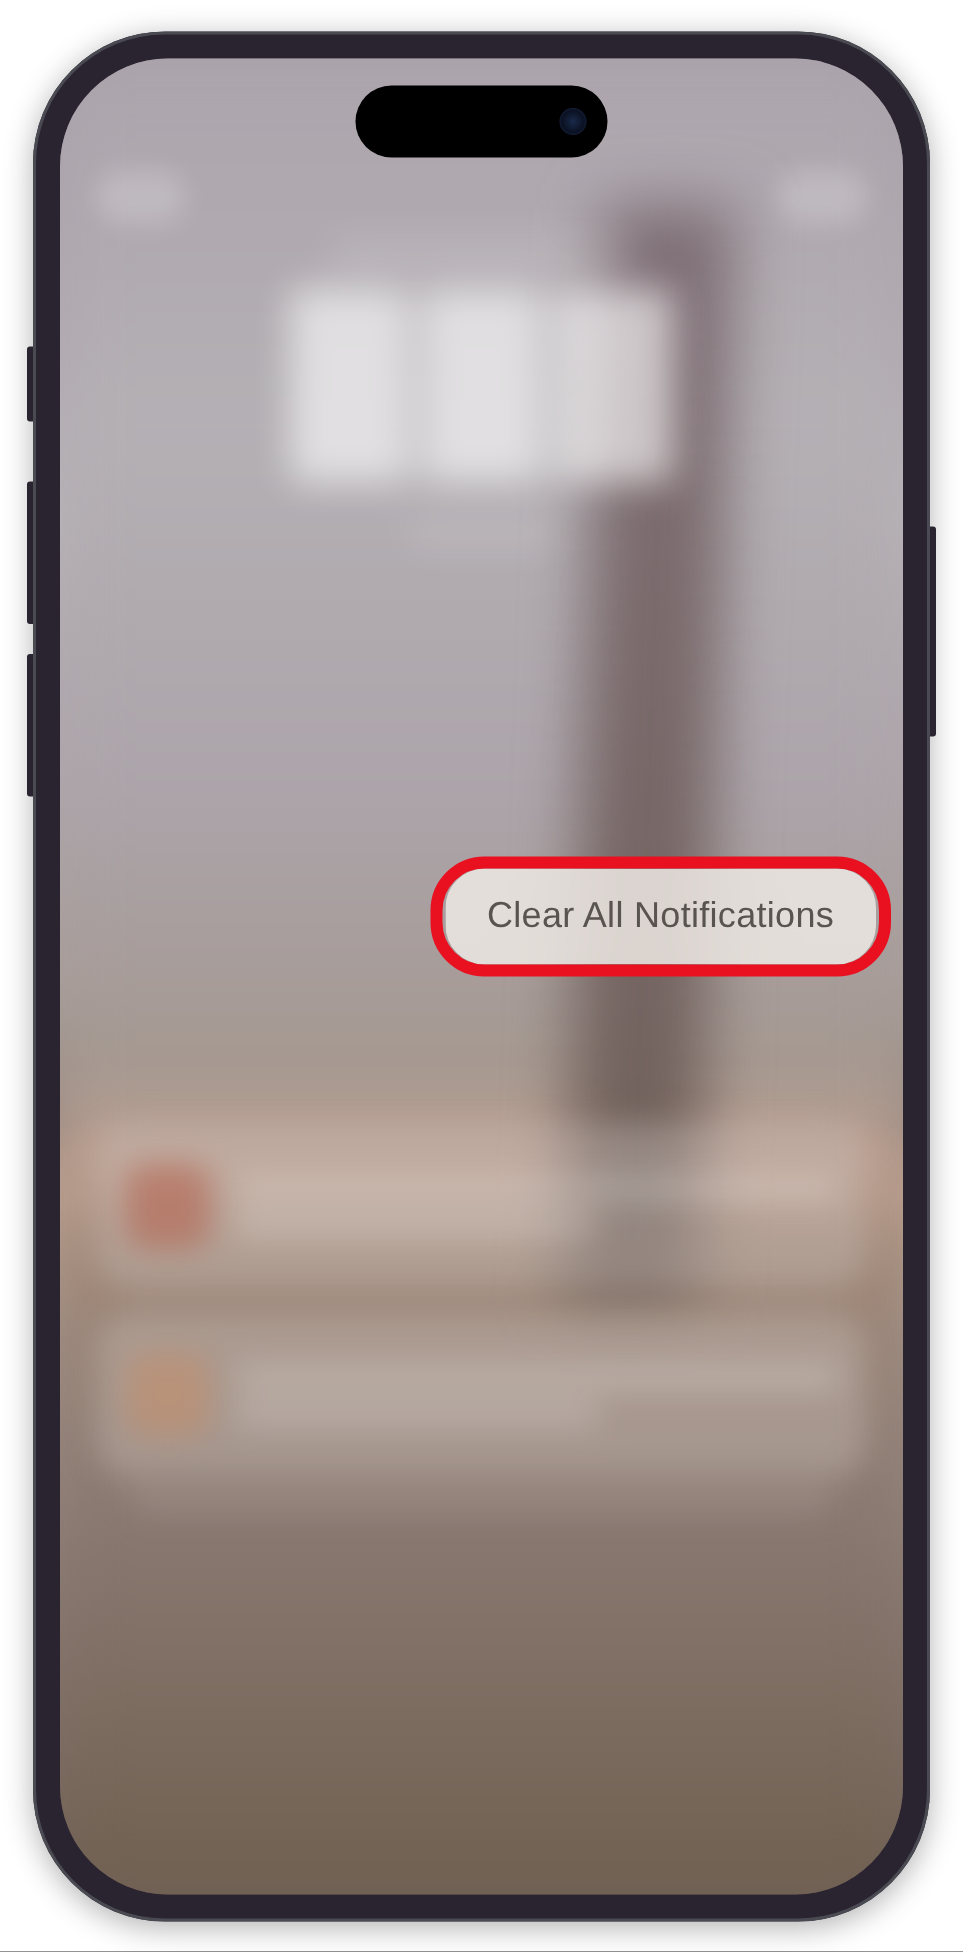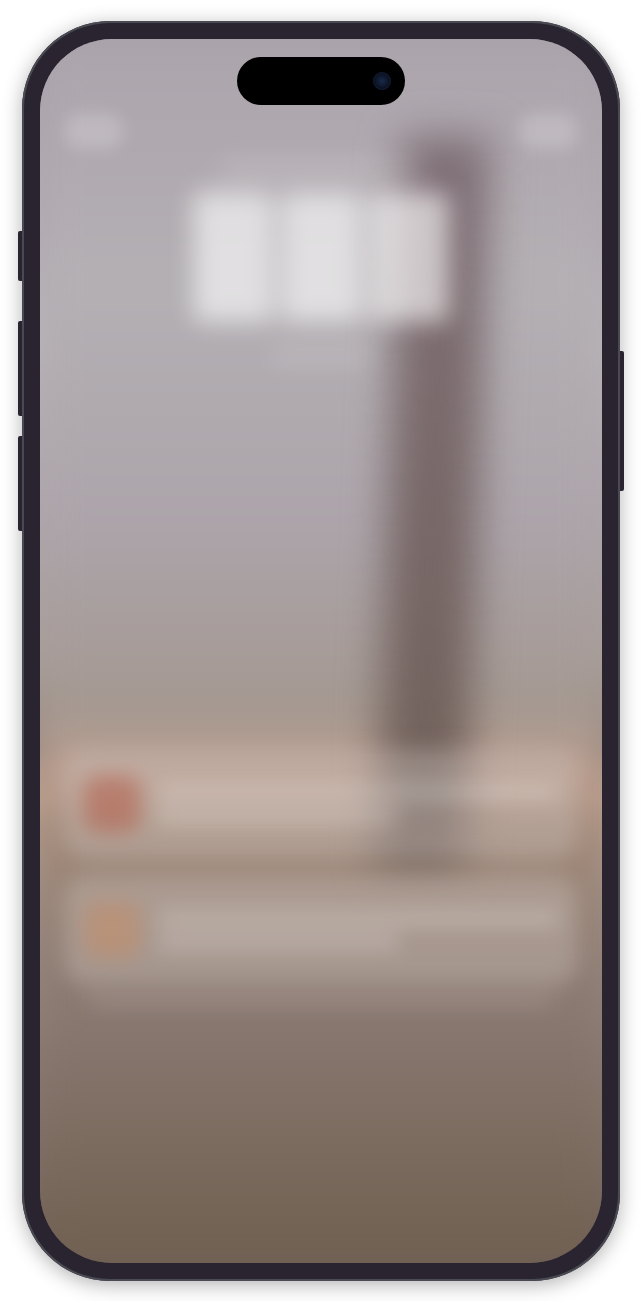--- a/index.html
+++ b/index.html
@@ -311,20 +311,24 @@
     <div class="clock-area">
       <div class="clock-date"></div>
       <div class="clock-time">
         <div class="digit"></div>
         <div class="digit"></div>
         <div class="digit"></div>
       </div>
       <div class="clock-subtext"></div>
     </div>
 
+    <div class="clear-button-wrapper">
+      <div class="annotation-ring"></div>
+      <button class="clear-button">Clear All Notifications</button>
+    </div>
 
     <div class="notification-stack">
       <div class="notification-card">
         <div class="notification-icon"></div>
         <div class="notification-text">
           <div class="notification-line"></div>
           <div class="notification-line short"></div>
         </div>
       </div>
       <div class="notification-card">

